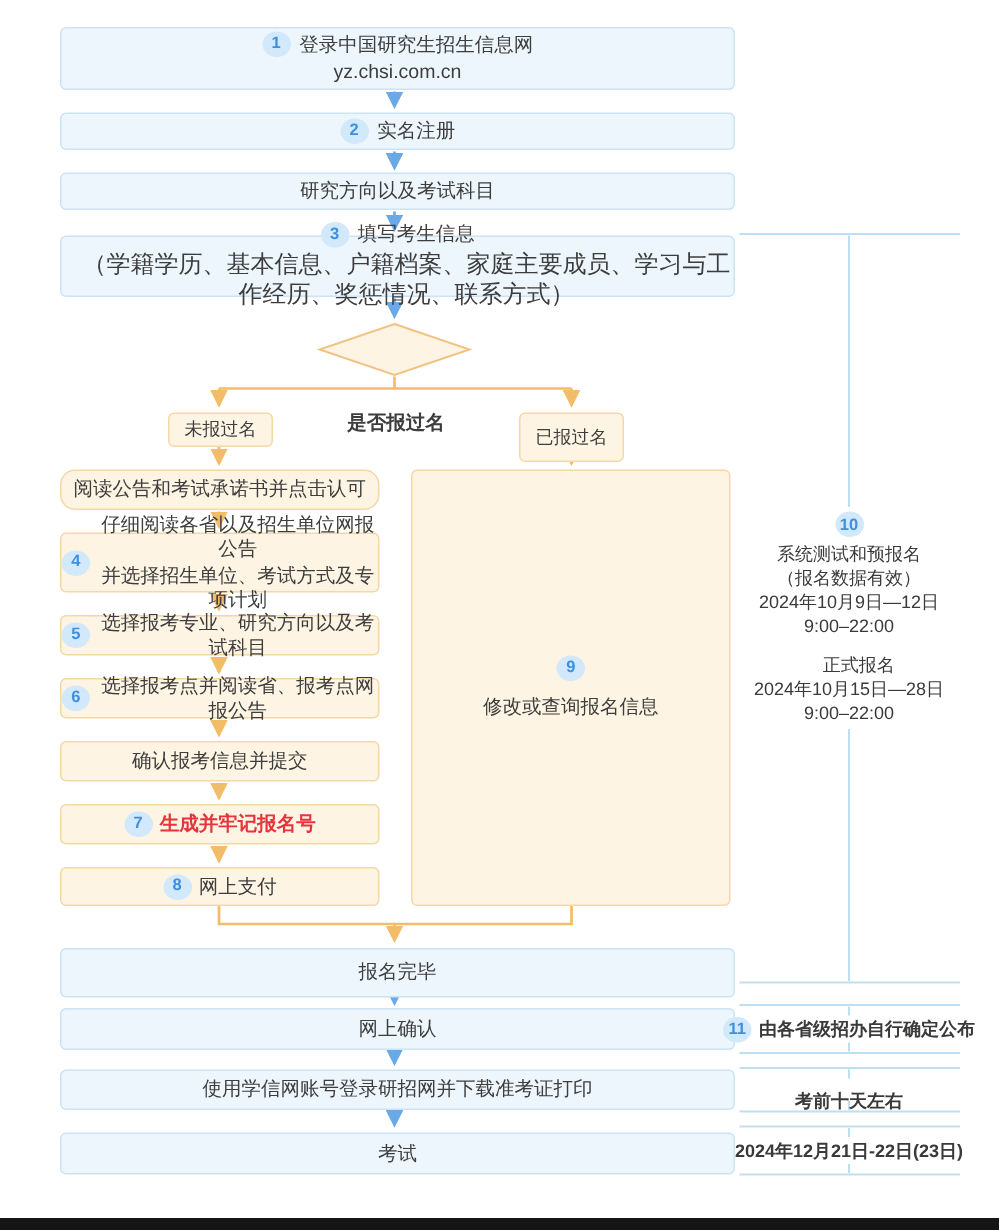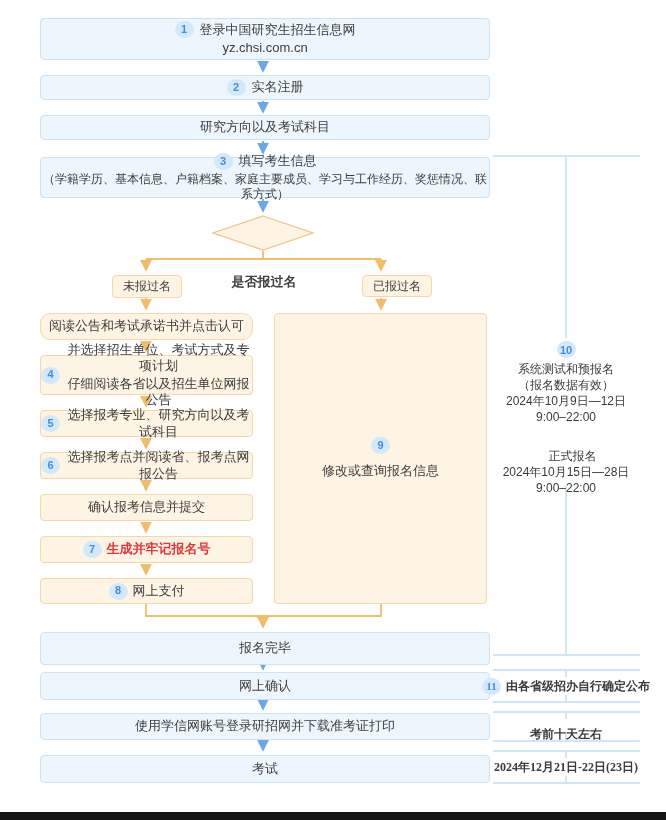--- a/index.html
+++ b/index.html
@@ -12,33 +12,33 @@
        display:flex;align-items:center;justify-content:center;
        font-size:13px;line-height:1.25;text-align:center;}
   .blue{background:#edf6fc;border:1px solid #cbe3f2;}
   .cream{background:#fdf4e3;border:1px solid #f4d8a6;}
   .badge{display:inline-flex;align-items:center;justify-content:center;
          min-width:17px;height:17px;padding:0 1px;border-radius:50%;
          background:#d2e8fb;color:#3f8fdd;font-size:11px;font-weight:700;
          flex:0 0 auto;}
   .row{display:flex;align-items:center;justify-content:center;gap:6px;}
   .col{display:flex;flex-direction:column;align-items:center;justify-content:center;gap:2px;}
-  .detail{font-size:12px;}
+  .detail{font-size:16px;margin-left:12px;}
   .red{color:#e5343b;font-weight:700;}
   .small{font-size:12px;}
   .diamond-label{position:absolute;left:218px;top:225px;width:92px;z-index:2;
        text-align:center;font-size:13px;font-weight:600;margin-top:48px;}
   .bigbox-inner{display:flex;flex-direction:column;align-items:center;gap:9px;}
   .notes{position:absolute;z-index:2;width:160px;left:486px;text-align:center;
        font-size:12px;color:#3a3a3a;}
   .notes .b{font-weight:700;}
   .notes .ln{line-height:16px;font-weight:400;}
   .note-row{position:absolute;z-index:2;left:481px;width:170px;
        display:flex;align-items:center;justify-content:center;gap:5px;
-       font-size:12px;color:#3a3a3a;font-family:Liberation Serif, serif;}
+       font-size:12px;color:#3a3a3a;}
   .bottombar{position:absolute;left:0;top:812px;width:666px;height:8px;
        background:#151515;z-index:3;}
 </style>
 </head>
 <body>
 
 <div id="canvas">
 
   <svg class="wires" width="666" height="820" viewBox="0 0 666 820">
     <defs>
@@ -127,34 +127,34 @@
       <span>填写考生信息</span>
     </div>
     <div class="detail">（学籍学历、基本信息、户籍档案、家庭主要成员、学习与工作经历、奖惩情况、联系方式）</div>
   </div>
 
   <div class="diamond-label">是否报过名</div>
 
   <div class="box cream small" style="left:112px;top:275px;width:70px;height:23px;">
     <span>未报过名</span>
   </div>
-  <div class="box cream small" style="left:362px;top:275px;width:70px;height:22px;">
+  <div class="box cream small" style="left:346px;top:275px;width:70px;height:33px;">
     <span>已报过名</span>
   </div>
 
   <div class="box cream" style="left:40px;top:313px;width:213px;height:27px;border-radius:10px;">
     <span>阅读公告和考试承诺书并点击认可</span>
   </div>
 
   <div class="box cream" style="left:40px;top:355px;width:213px;height:40px;">
     <div class="row" style="gap:5px;">
       <span class="badge">4</span>
       <span class="col" style="gap:1px;">
+        <span>仔细阅读各省以及招生单位网报公告</span>
         <span>并选择招生单位、考试方式及专项计划</span>
-        <span>仔细阅读各省以及招生单位网报公告</span>
       </span>
     </div>
   </div>
 
   <div class="box cream" style="left:40px;top:410px;width:213px;height:27px;">
     <div class="row" style="gap:5px;">
       <span class="badge">5</span>
       <span>选择报考专业、研究方向以及考试科目</span>
     </div>
   </div>
@@ -208,21 +208,21 @@
   </div>
 
   <div class="notes" style="top:341px;">
     <div style="margin-bottom:3px;">
       <span class="badge">10</span>
     </div>
     <div class="ln b">系统测试和预报名</div>
     <div class="ln">（报名数据有效）</div>
     <div class="ln">2024年10月9日—12日</div>
     <div class="ln">9:00–22:00</div>
-    <div class="ln b" style="margin-top:23px;padding-left:13px;">正式报名</div>
+    <div class="ln b" style="margin-top:10px;padding-left:13px;">正式报名</div>
     <div class="ln">2024年10月15日—28日</div>
     <div class="ln">9:00–22:00</div>
   </div>
 
   <div class="note-row" style="top:670px;height:32px;">
     <span class="badge">11</span>
     <span style="font-weight:600;">由各省级招办自行确定公布</span>
   </div>
 
   <div class="note-row" style="top:720px;height:29px;font-weight:700;">

